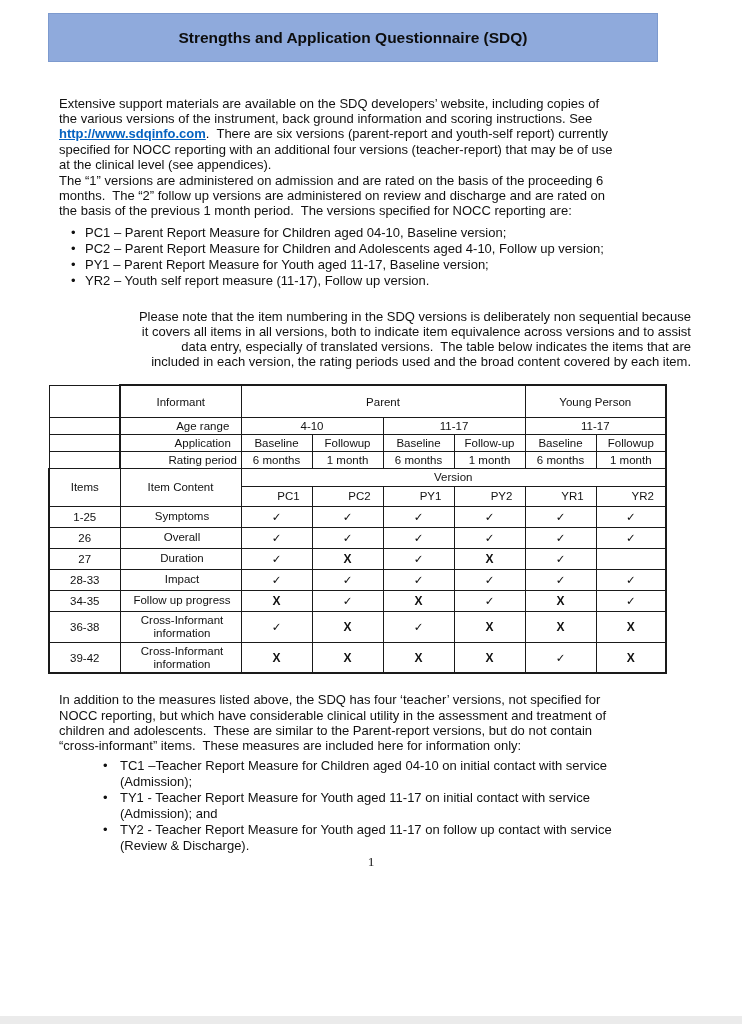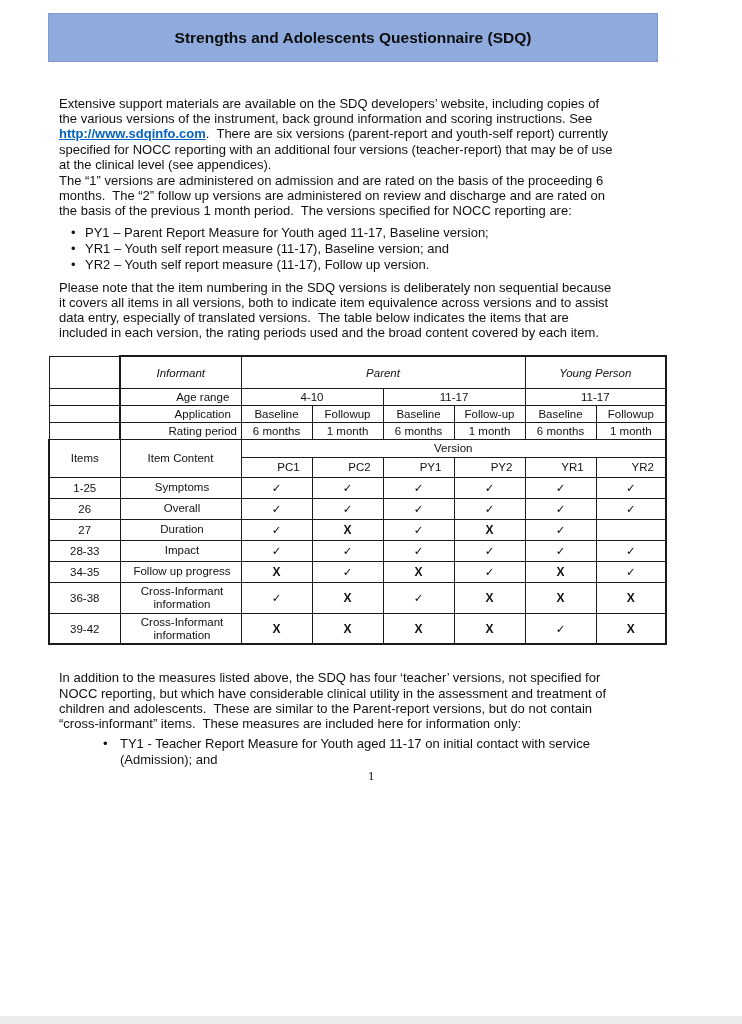--- a/index.html
+++ b/index.html
@@ -20,22 +20,22 @@
   }
   .banner h1{font-size:15.5px;font-weight:bold;color:#0d0d0d;}
 
   .para{
     margin-left:59px;width:632px;
     font-size:13px;line-height:15.2px;
     white-space:pre-wrap;
   }
   .p1{margin-top:34px;}
   .p2{margin-top:1px;}
-  .p3{margin-top:7px;}
-  .p4{margin-top:25px;}
+  .p3{margin-top:20px;text-align:right;}
+  .p4{margin-top:18px;}
   a.doclink{color:var(--link);text-decoration:underline;cursor:pointer;font-weight:bold;}
 
   ul.bullets{list-style:none;margin-left:59px;}
   ul.bullets li{position:relative;font-size:13px;}
   ul.v-list{margin-top:6px;width:620px;}
   ul.v-list li{padding-left:26px;line-height:16px;}
   ul.v-list li::before{content:"•";position:absolute;left:12px;top:0;font-size:13px;}
   ul.t-list{margin-top:5px;width:560px;margin-left:59px;}
   ul.t-list li{padding-left:61px;line-height:15.5px;margin-bottom:1px;}
   ul.t-list li::before{content:"•";position:absolute;left:44px;top:0;font-size:13px;}
@@ -47,21 +47,21 @@
     border:1.5px solid var(--ink);
     text-align:center;vertical-align:middle;
     font-size:11.5px;font-weight:normal;color:#111;
     overflow:hidden;
   }
   td.ghost{border:none;background:transparent;}
   .bt2{border-top-width:2px !important;}
   .bb2{border-bottom-width:2px !important;}
   .bl2{border-left-width:2px !important;}
   .br2{border-right-width:2px !important;}
-  tr.r-inf{height:32px;font-style:italic;}
+  tr.r-inf{height:32px;}
   tr.r-age,tr.r-app,tr.r-rate{height:17px;}
   tr.r-ver{height:18px;}
   tr.r-code{height:20px;}
   .big{font-size:13.5px;font-weight:bold;}
   .lbl{font-size:12px;padding-left:44px;}
   .rng{font-size:12px;font-weight:bold;}
   .ital{font-size:10.5px;}
   .code{font-size:12px;font-weight:bold;padding-left:24px;}
   tbody.sdq-body tr{height:21px;padding-left:27px;}
   tbody.sdq-body tr:nth-child(6),tbody.sdq-body tr:nth-child(7){height:31px;}
@@ -82,36 +82,37 @@
   .bottom-strip{
     position:absolute;left:0;bottom:0;width:742px;height:8px;background:#ebebeb;
   }
 </style>
 </head>
 <body>
 
 <div class="page">
 
   <div class="banner">
-    <h1>Strengths and Adolescents Questionnaire (SDQ)</h1>
+    <h1>Strengths and Application Questionnaire (SDQ)</h1>
   </div>
 
   <p class="para p1"><span>Extensive support materials are available on the SDQ developers’ website, including copies of
 the various versions of the instrument, back ground information and scoring instructions. See
 </span><a class="doclink">http://www.sdqinfo.com</a><span>.  There are six versions (parent-report and youth-self report) currently
 specified for NOCC reporting with an additional four versions (teacher-report) that may be of use
 at the clinical level (see appendices).</span></p>
 
   <p class="para p2">The “1” versions are administered on admission and are rated on the basis of the proceeding 6
 months.  The “2” follow up versions are administered on review and discharge and are rated on
 the basis of the previous 1 month period.  The versions specified for NOCC reporting are:</p>
 
   <ul class="bullets v-list" id="version-list">
+      <li>PC1 – Parent Report Measure for Children aged 04-10, Baseline version;</li>
+      <li>PC2 – Parent Report Measure for Children and Adolescents aged 4-10, Follow up version;</li>
       <li>PY1 – Parent Report Measure for Youth aged 11-17, Baseline version;</li>
-      <li>YR1 – Youth self report measure (11-17), Baseline version; and</li>
       <li>YR2 – Youth self report measure (11-17), Follow up version.</li>
     </ul>
 
   <p class="para p3">Please note that the item numbering in the SDQ versions is deliberately non sequential because
 it covers all items in all versions, both to indicate item equivalence across versions and to assist
 data entry, especially of translated versions.  The table below indicates the items that are
 included in each version, the rating periods used and the broad content covered by each item.</p>
 
   <table class="sdq">
     <colgroup>
@@ -245,19 +246,21 @@
         </tr>
       </tbody>
   </table>
 
   <p class="para p4">In addition to the measures listed above, the SDQ has four ‘teacher’ versions, not specified for
 NOCC reporting, but which have considerable clinical utility in the assessment and treatment of
 children and adolescents.  These are similar to the Parent-report versions, but do not contain
 “cross-informant” items.  These measures are included here for information only:</p>
 
   <ul class="bullets t-list" id="teacher-list">
+      <li>TC1 –Teacher Report Measure for Children aged 04-10 on initial contact with service (Admission);</li>
       <li>TY1 - Teacher Report Measure for Youth aged 11-17 on initial contact with service (Admission); and</li>
+      <li>TY2 - Teacher Report Measure for Youth aged 11-17 on follow up contact with service (Review &amp; Discharge).</li>
     </ul>
 
   <div class="pagenum">1</div>
 
   <div class="bottom-strip"></div>
 </div>
 
 </body></html>

